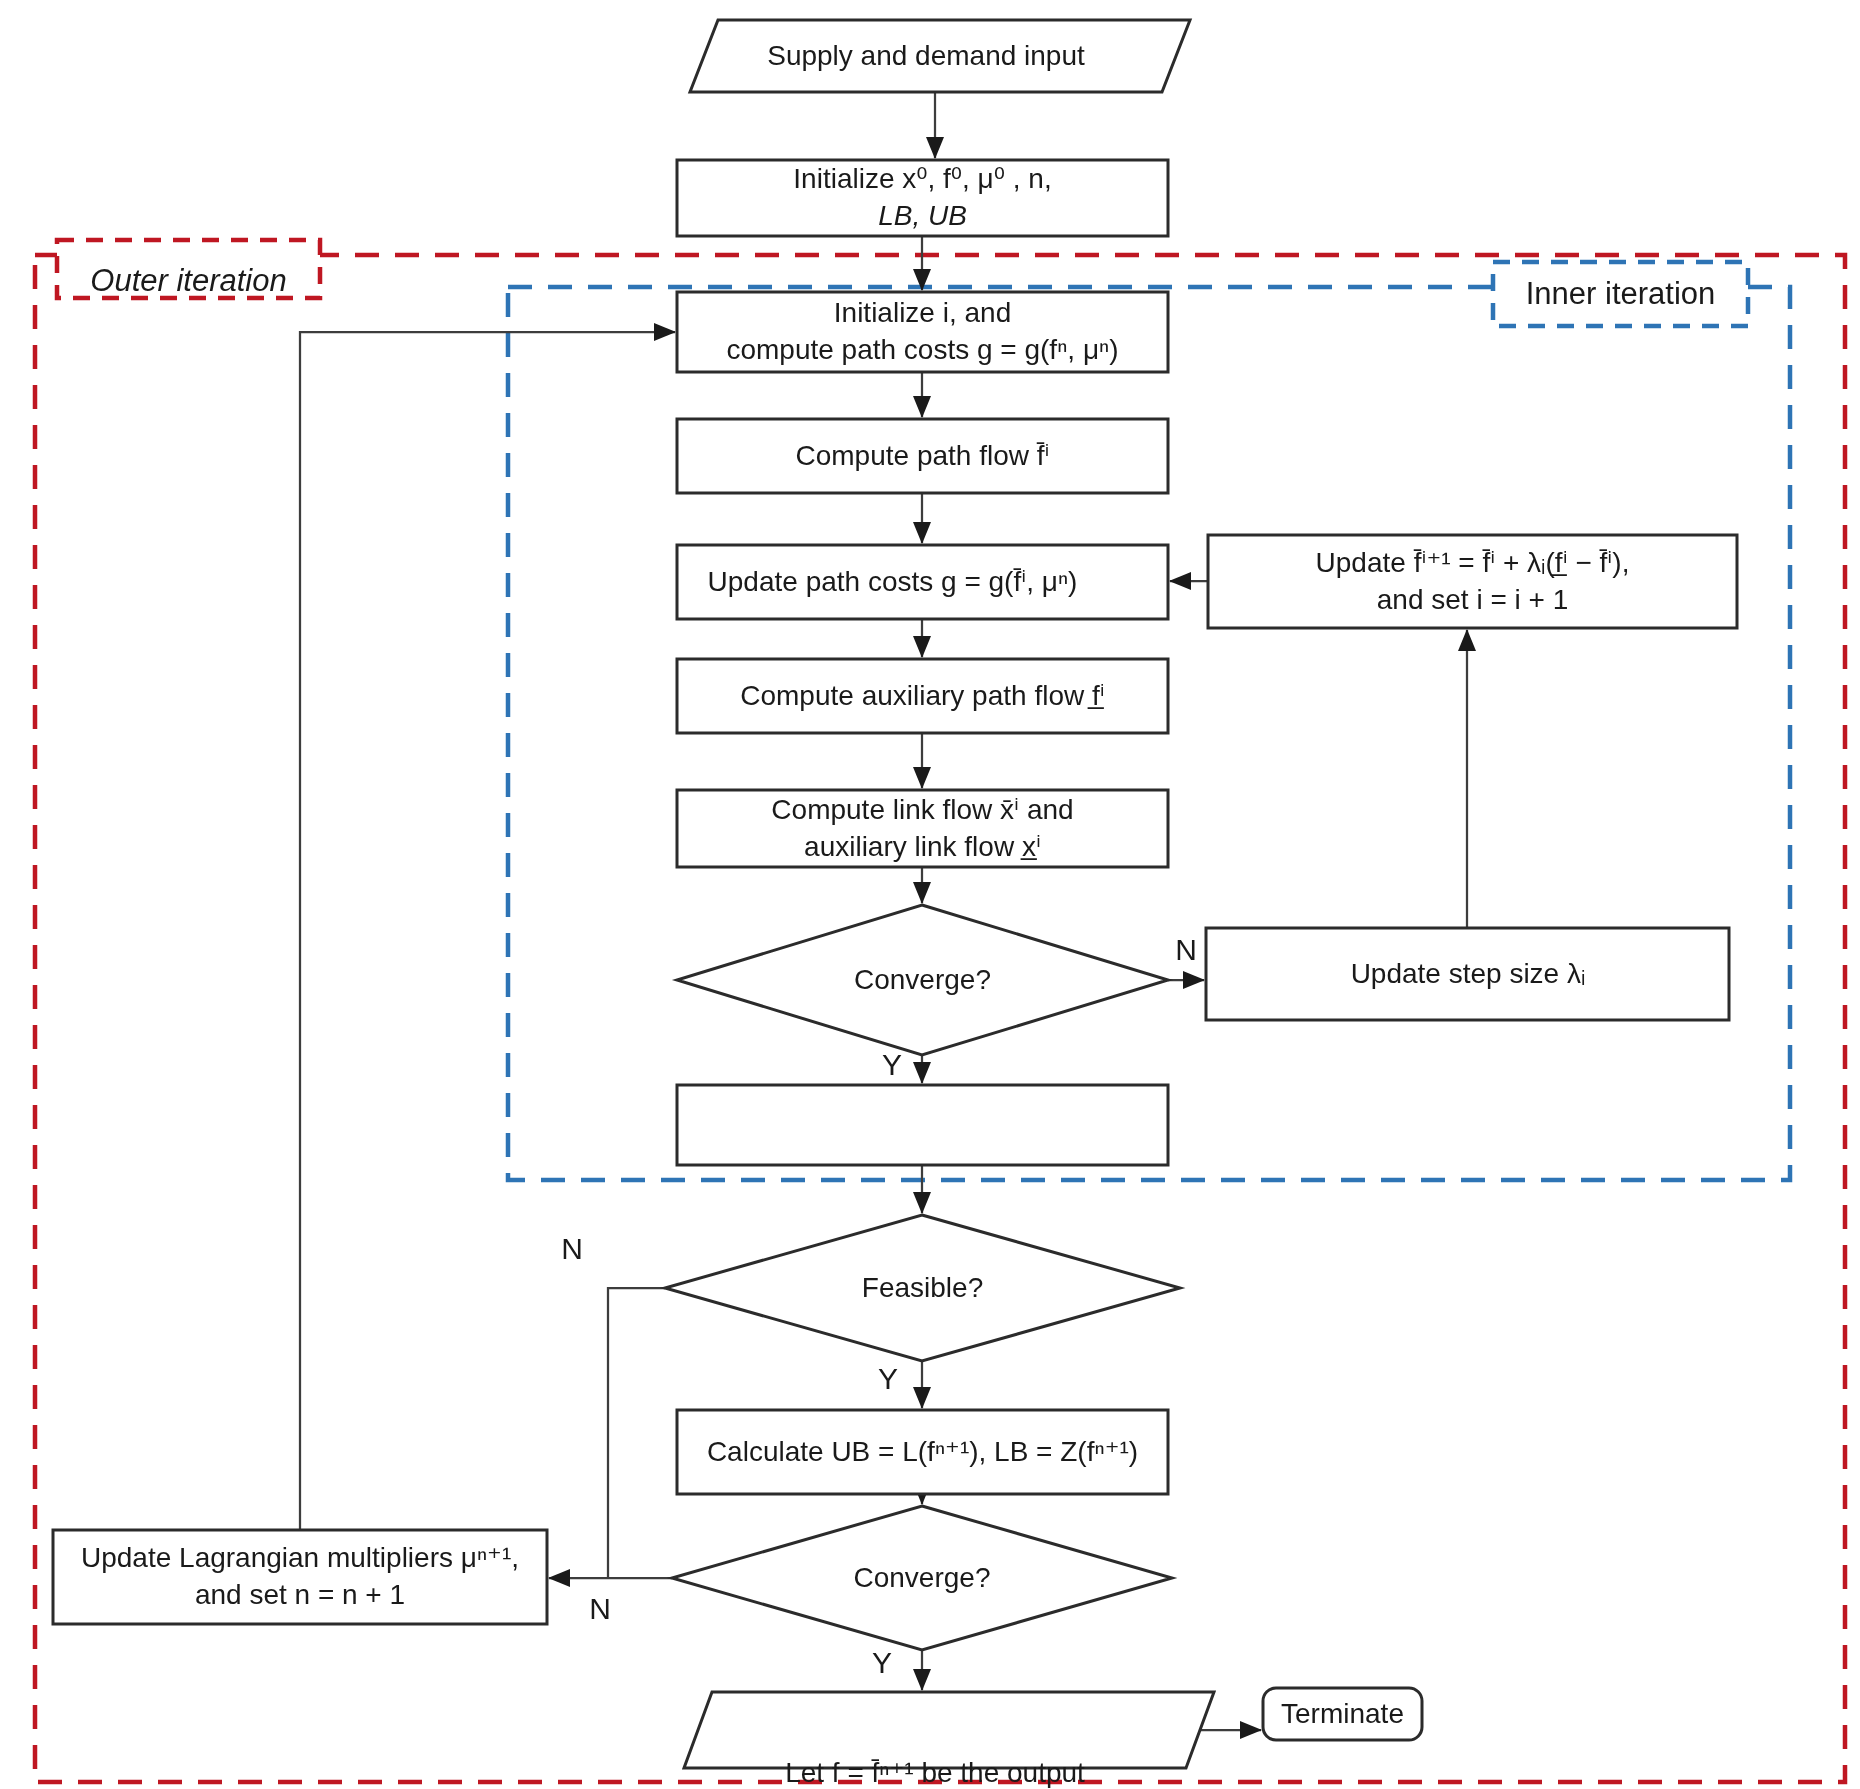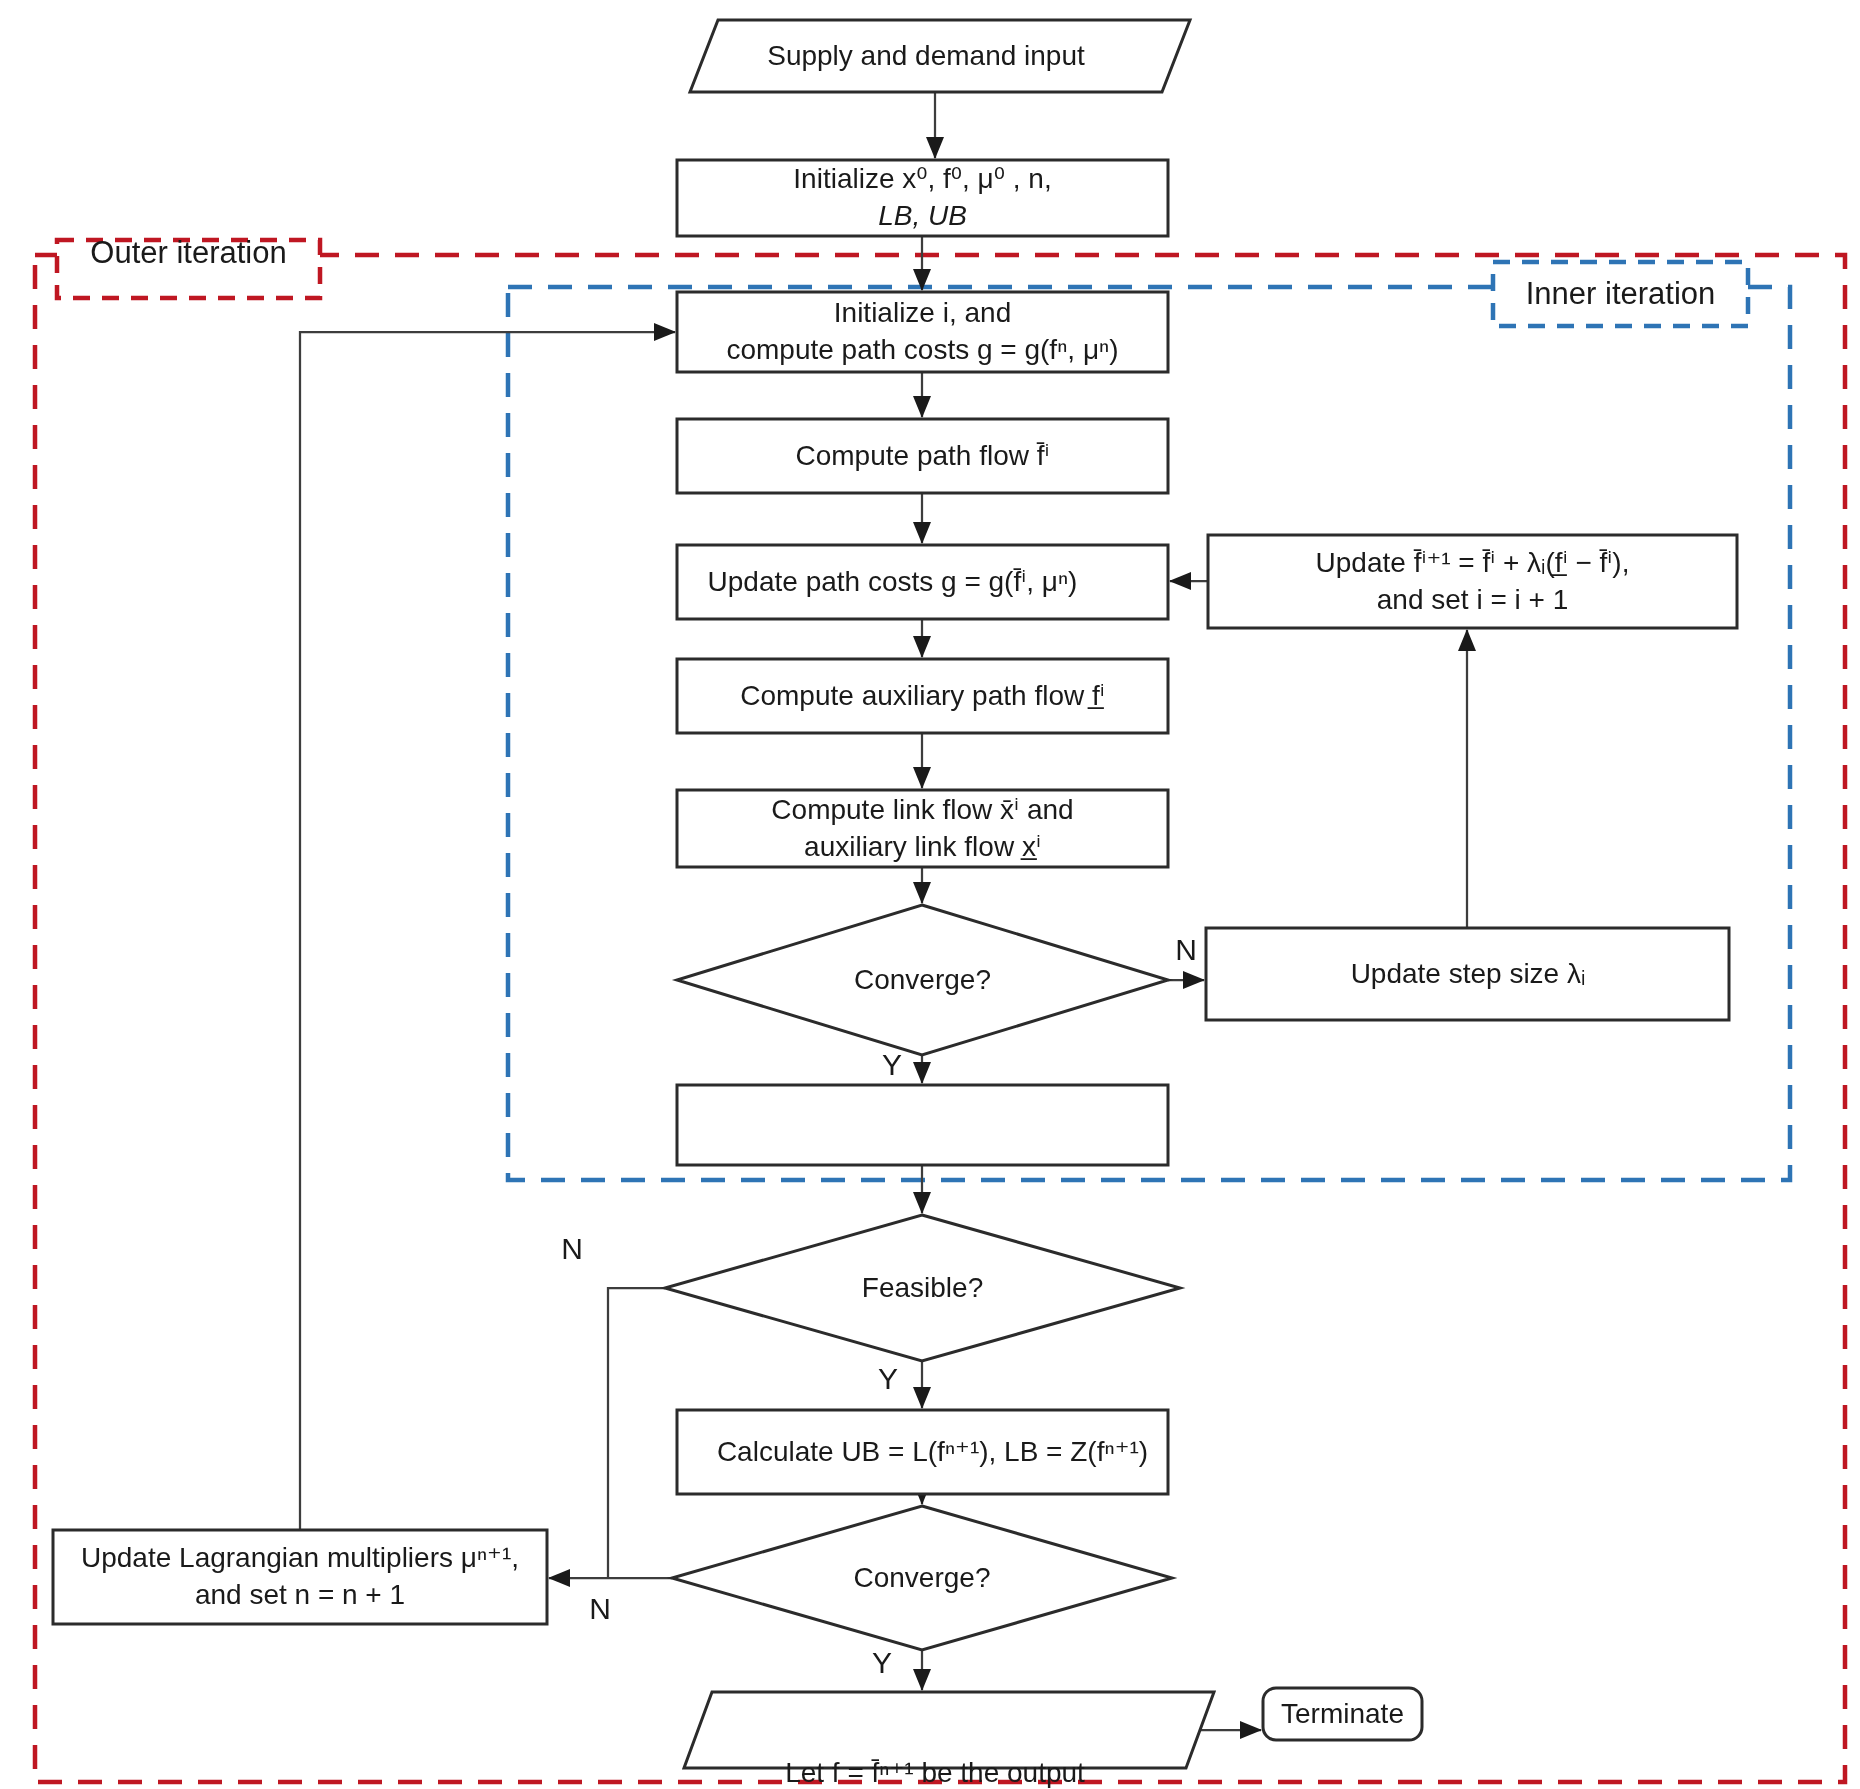--- a/index.html
+++ b/index.html
@@ -67,21 +67,21 @@
     <rect class="node-shape" x="1208" y="535" width="529" height="93"></rect>
     <rect class="node-shape" x="677" y="1085" width="491" height="80"></rect>
     <polygon class="node-shape" points="922,1215 1180,1288 922,1361 665,1288"></polygon>
     <rect class="node-shape" x="677" y="1410" width="491" height="84"></rect>
     <polygon class="node-shape" points="922,1506 1172,1578 922,1650 672,1578"></polygon>
     <rect class="node-shape" x="53" y="1530" width="494" height="94"></rect>
     <polygon class="node-shape" points="712,1692 1214,1692 1186,1768 684,1768"></polygon>
     <rect class="node-shape" x="1263" y="1688" width="159" height="52" rx="13"></rect>
   </svg>
 
-  <div class="txt region-label" style="left:57px;top:224px;width:263px;height:58px;">
+  <div class="txt region-label" style="left:57px;top:252px;width:263px;height:58px;font-style:italic;">
     <div>Outer iteration</div>
   </div>
   <div class="txt region-label" style="left:1493px;top:262px;width:255px;height:64px;">
     <div>Inner iteration</div>
   </div>
 
   <div class="txt" style="left:690px;top:20px;width:472px;height:72px;">
     <div>Supply and demand input</div>
   </div>
 
@@ -123,21 +123,21 @@
   <div class="txt" style="left:1208px;top:535px;width:529px;height:93px;">
     <div>Update f̄ⁱ⁺¹ = f̄ⁱ + λᵢ(f̲ⁱ − f̄ⁱ),</div>
     <div>and set i = i + 1</div>
   </div>
 
 
   <div class="txt" style="left:665px;top:1215px;width:515px;height:146px;">
     <div>Feasible?</div>
   </div>
 
-  <div class="txt" style="left:677px;top:1410px;width:491px;height:84px;padding-left:10px;">
+  <div class="txt" style="left:677px;top:1410px;width:491px;height:84px;">
     <div>Calculate UB = L(fⁿ⁺¹), LB = Z(fⁿ⁺¹)</div>
   </div>
 
   <div class="txt" style="left:672px;top:1506px;width:500px;height:144px;">
     <div>Converge?</div>
   </div>
 
   <div class="txt" style="left:53px;top:1530px;width:494px;height:94px;">
     <div>Update Lagrangian multipliers μⁿ⁺¹,</div>
     <div>and set n = n + 1</div>

